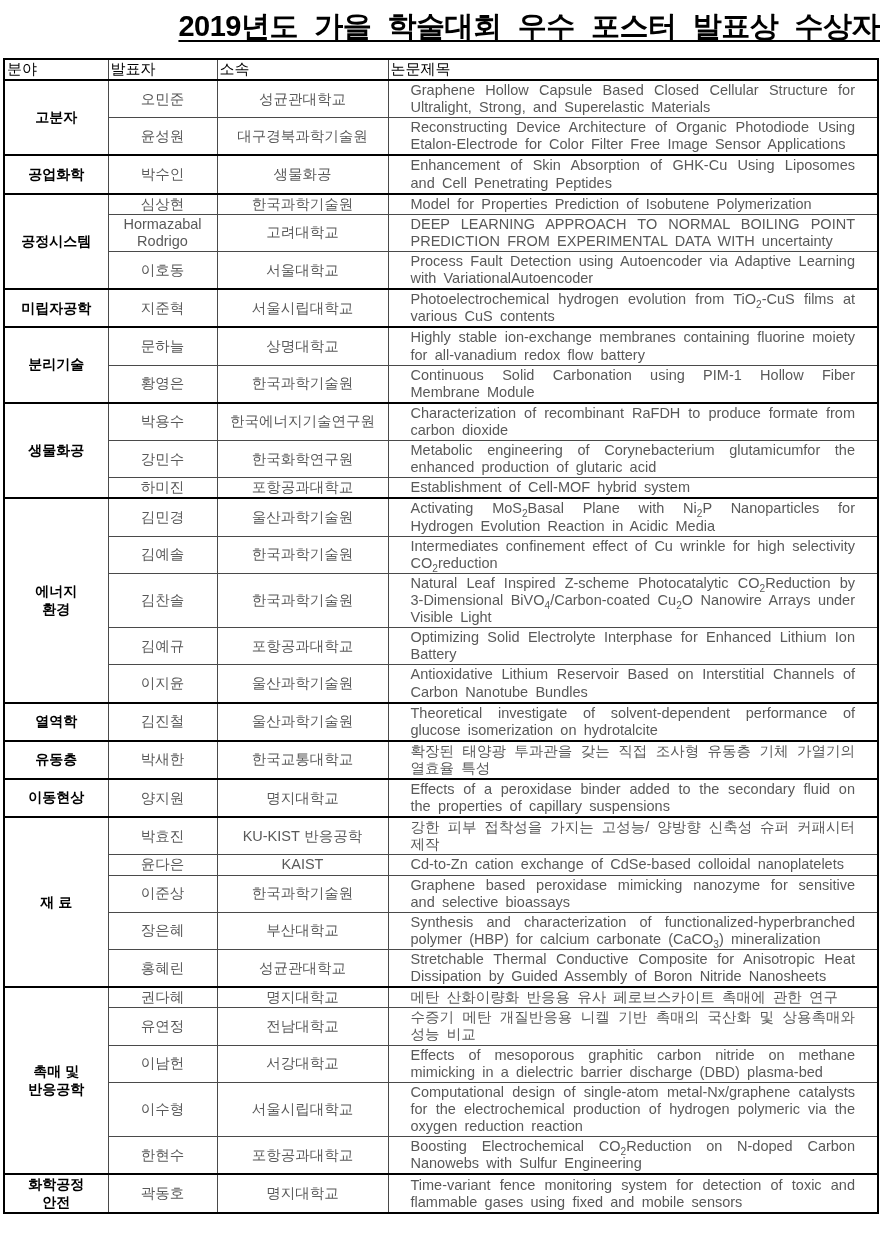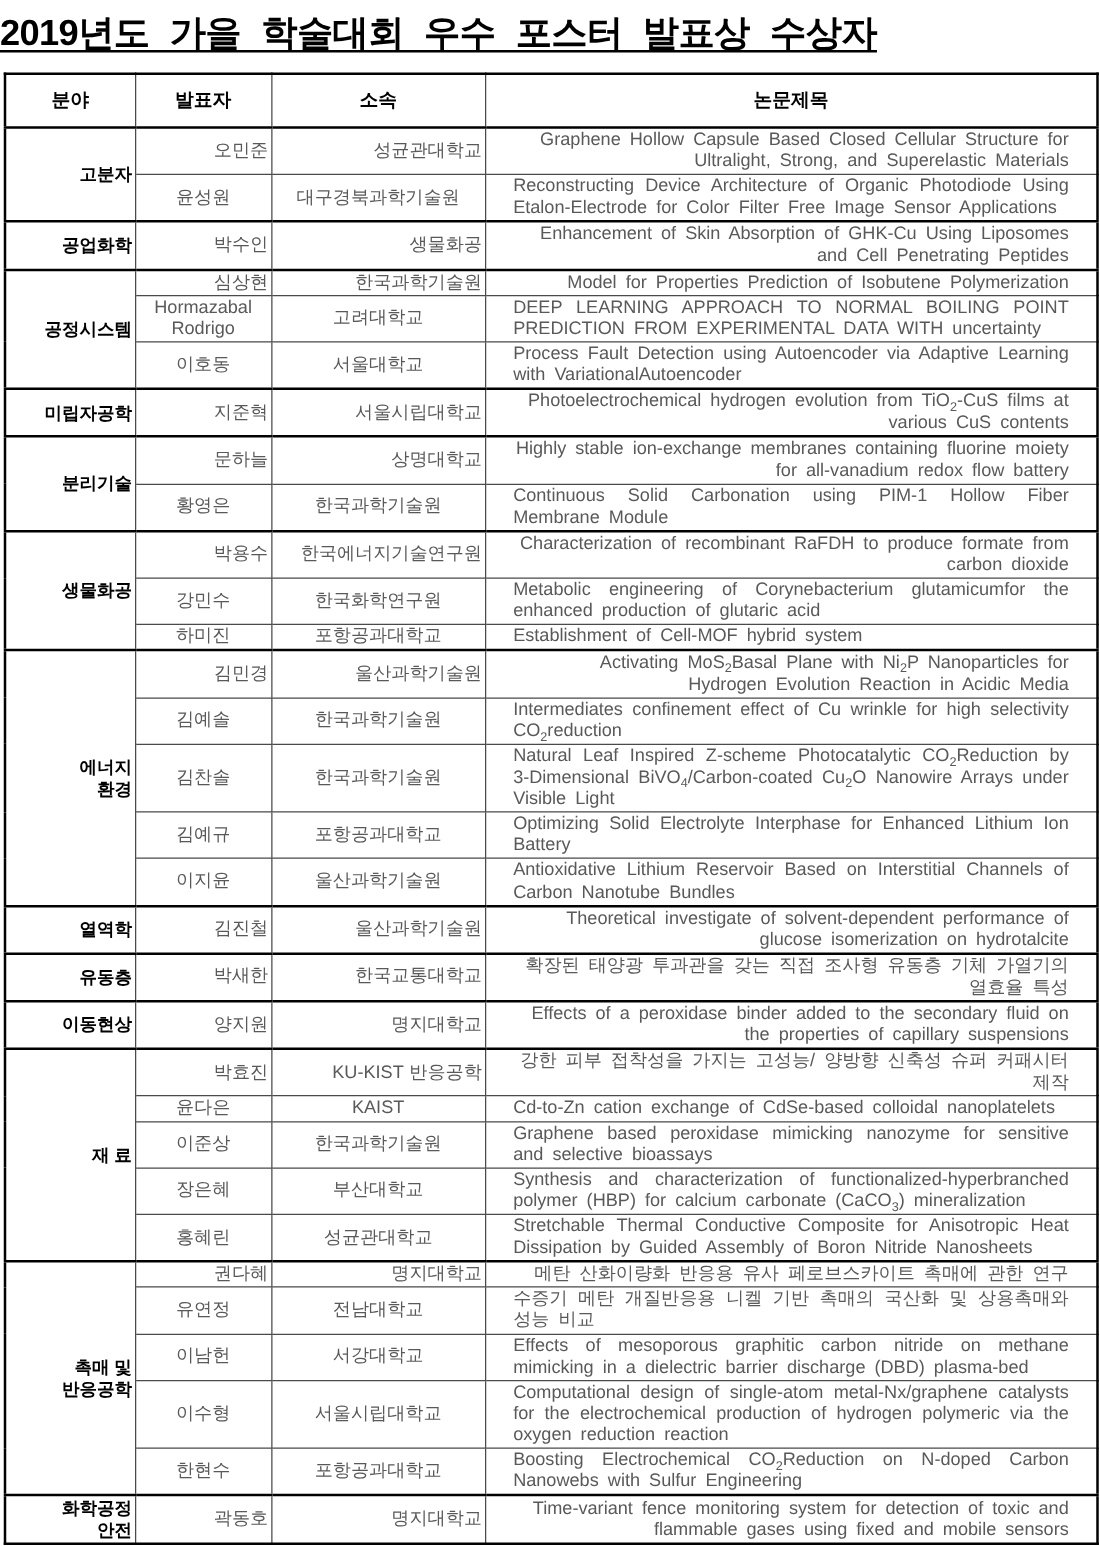--- a/index.html
+++ b/index.html
@@ -4,21 +4,21 @@
 <style>
   html, body {
     margin: 0;
     padding: 0;
     background: #ffffff;
     width: 880px;
     font-family: "Liberation Sans", "DejaVu Sans", sans-serif;
   }
   .page-title {
     margin: 7px 0 11px 0;
-    text-align: left;
+    text-align: right;
     font-size: 29px;
     font-weight: bold;
     color: #000000;
     text-decoration: underline;
     text-decoration-thickness: 2px;
     text-underline-offset: 4px;
     word-spacing: 0.30em;
     letter-spacing: -0.5px;
   }
   table.awards {
@@ -28,24 +28,24 @@
     margin-left: 3px;
     border: 2px solid #000000;
   }
   .awards th, .awards td {
     border: 1px solid #4a4a4a;
     vertical-align: middle;
     overflow: hidden;
   }
   .awards thead th {
     font-size: 15px;
-    font-weight: bold;
+    font-weight: normal;
     color: #000000;
-    padding: 11px 2px;
-    text-align: center;
+    padding: 0 2px;
+    text-align: left;
   }
   .awards td {
     font-size: 14.5px;
     color: #595959;
     line-height: 1.18;
     padding: 1px 2px;
   }
   td.field {
     font-weight: bold;
     color: #000000;
@@ -58,21 +58,20 @@
     text-align: center;
     word-spacing: 0.05em;
   }
   td.title-cell {
     text-align: justify;
     padding: 1px 22px;
     word-spacing: 0.22em;
   }
   tr.group-start td {
     border-top: 2px solid #000000;
-    text-align: right;
   }
   td.title-cell sub {
     font-size: 0.7em;
     line-height: 0;
   }
   .italic { }
 </style>
 </head>
 <body>
 

